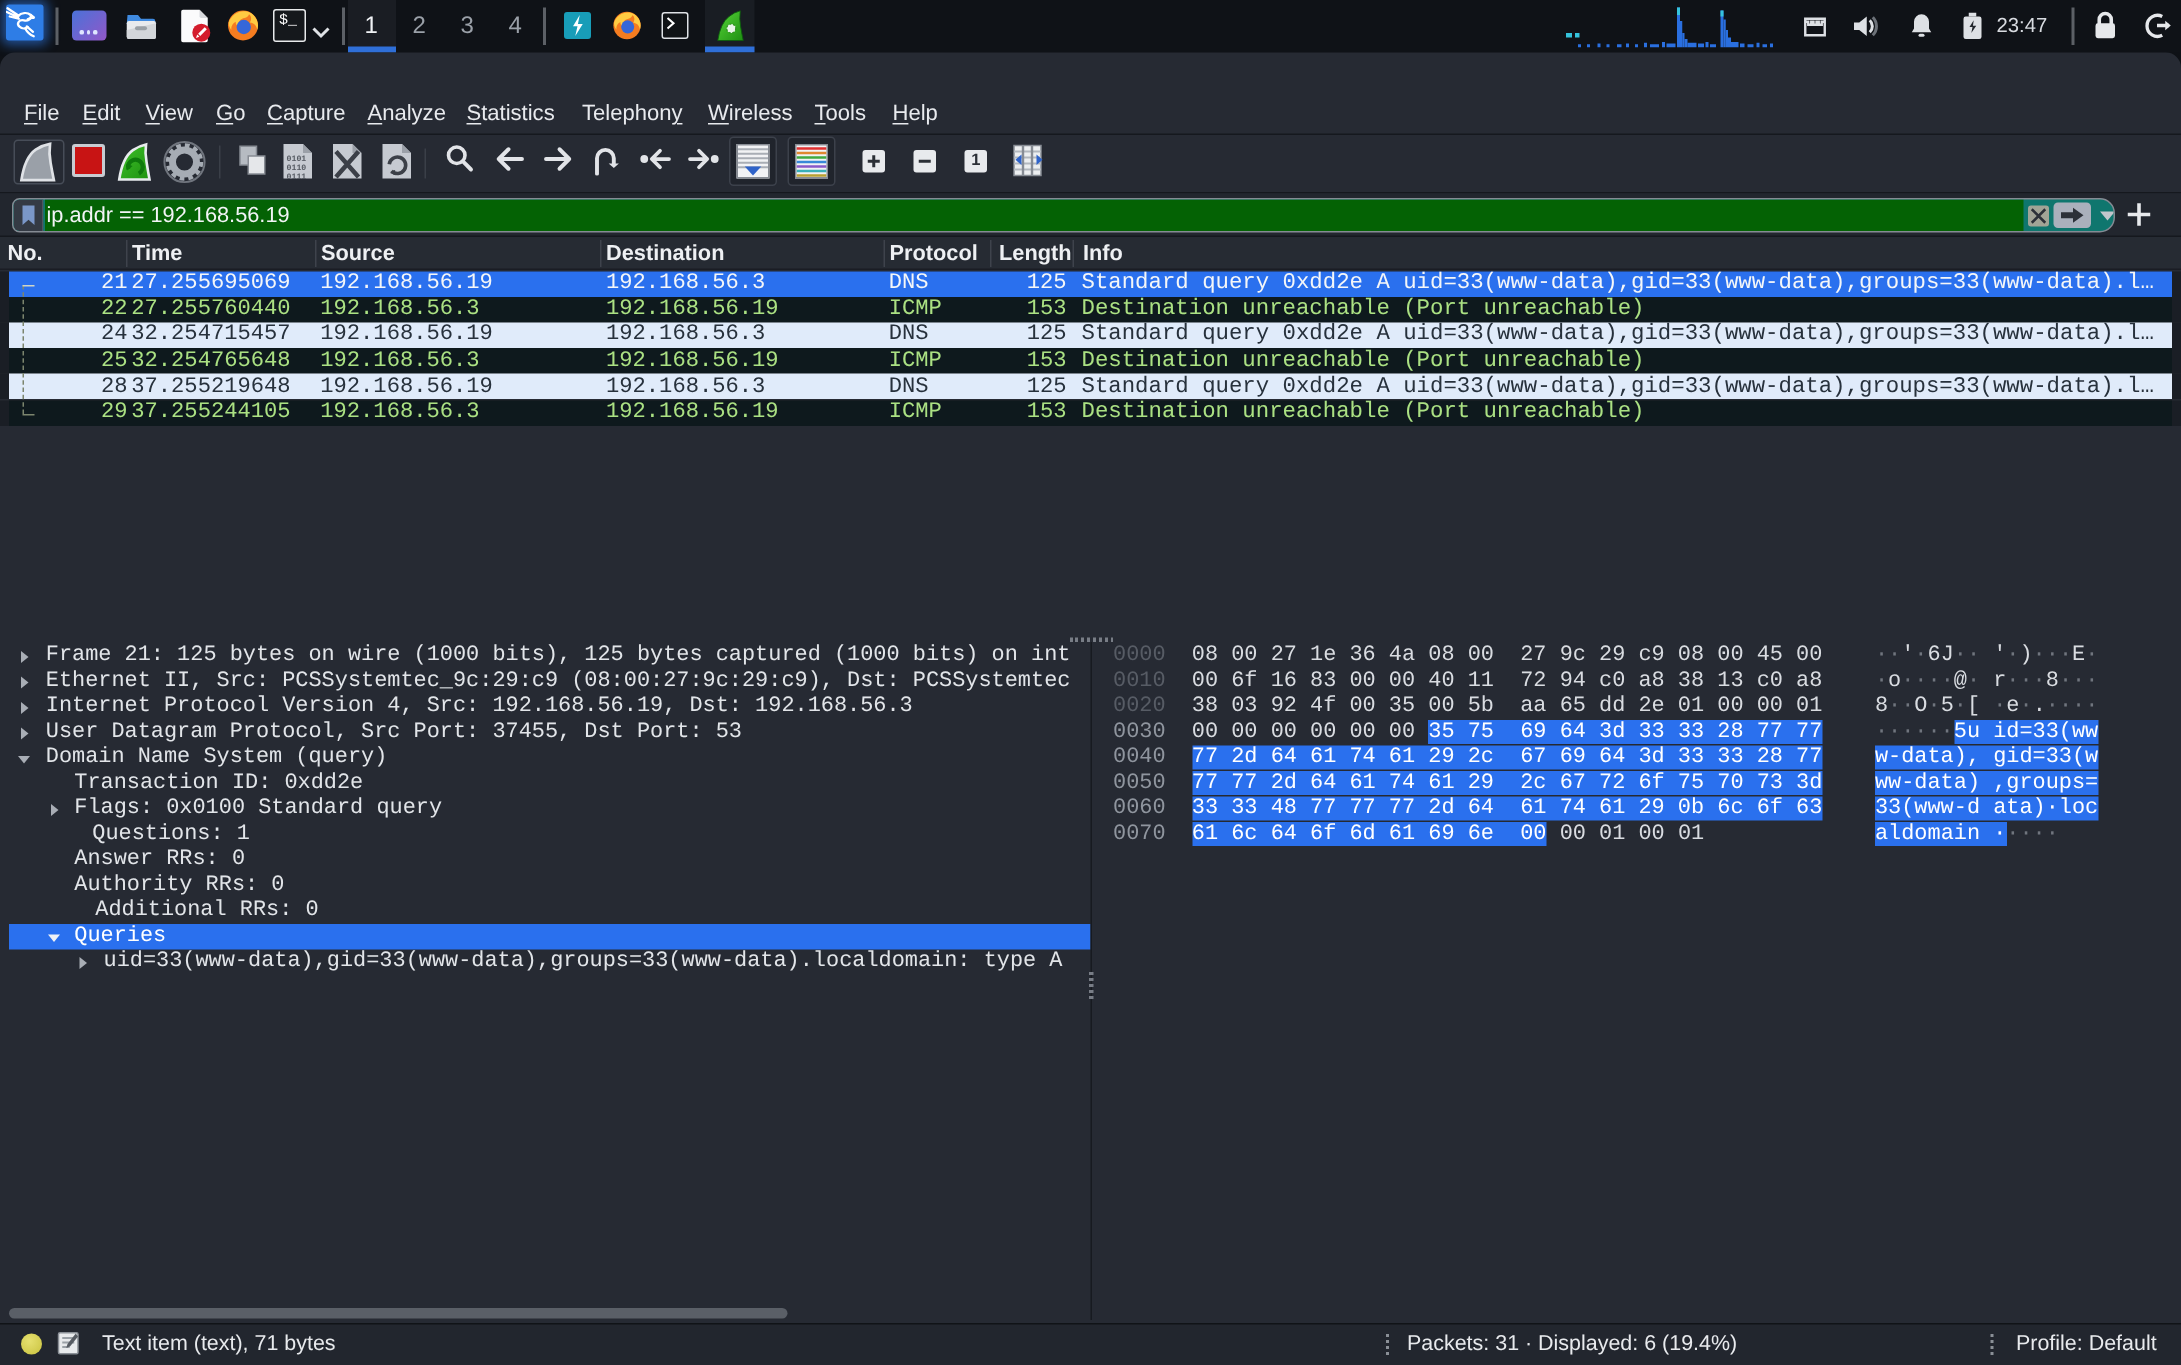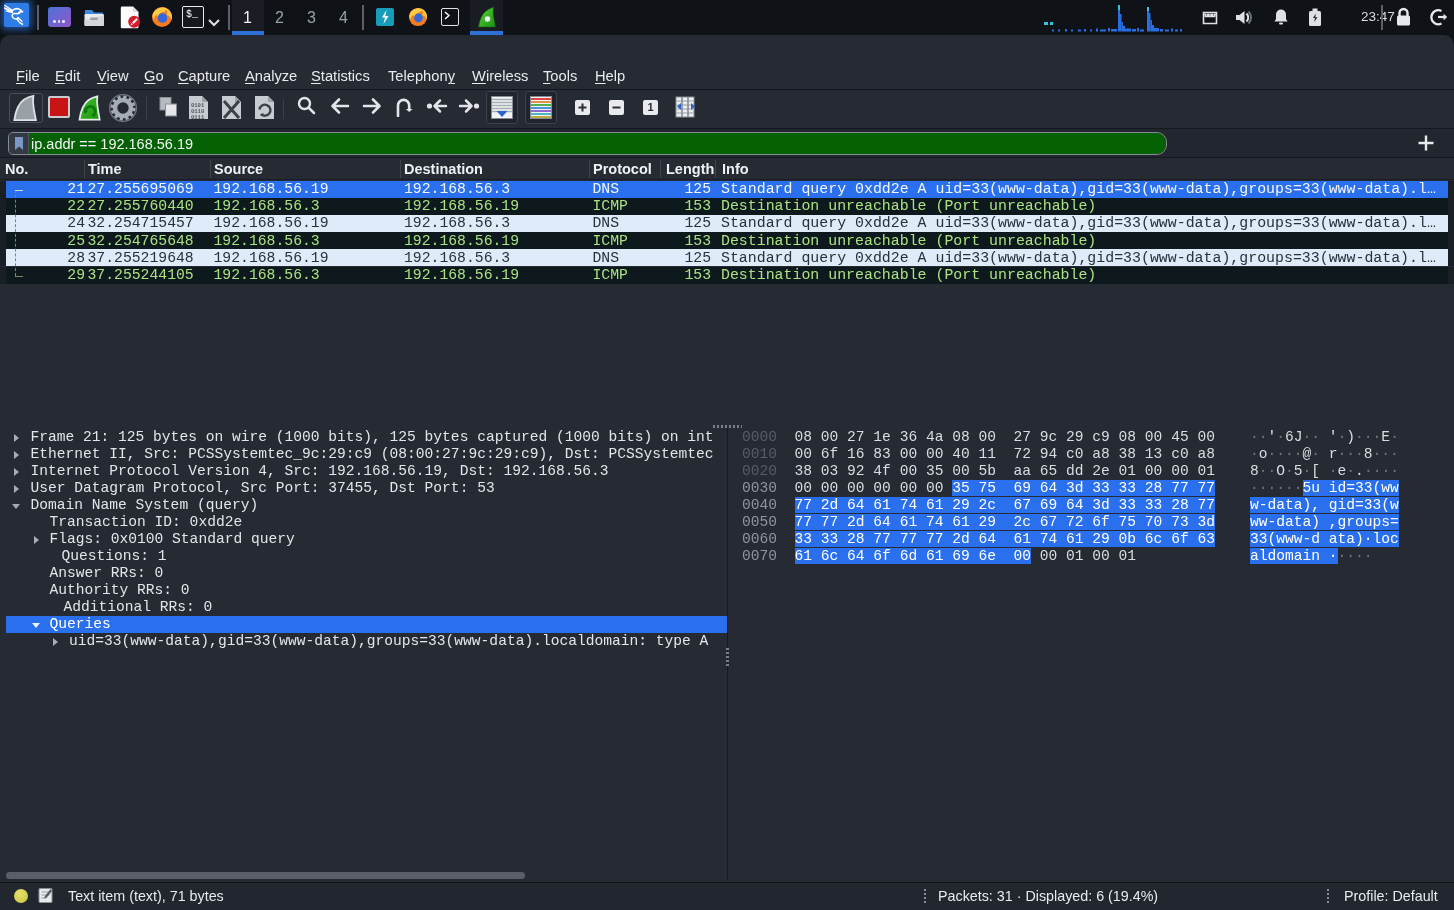--- a/index.html
+++ b/index.html
@@ -22,21 +22,21 @@
     border-radius:10px 10px 0 0; }
   #titlebar { top:0; left:0; width:100%; height:30px; }
   #wtitle { top:7px; left:0; width:1412px; text-align:center; color:#f2f3f5;
     font-size:14px; font-weight:bold; }
   #menubar { top:30px; left:0; width:100%; height:25px; border-bottom:1px solid #15181e; }
   .mitem { top:3px; font-size:14.7px; color:#e8eaee; }
   .mitem u { text-decoration-thickness:1px; text-underline-offset:2px; }
   #toolbar { top:56px; left:0; width:100%; height:38px; border-bottom:1px solid #15181e; }
   #filterrow { top:94px; left:0; width:100%; height:29px; background:#22262e;
     border-bottom:1px solid #15181e; }
-  #filterbox { top:3px; left:8px; width:1159px; height:23px; background:#7f1d1d;
+  #filterbox { top:3px; left:8px; width:1402px; height:23px; background:#0f766e;
     border:1px solid #858b94; border-radius:5px 10px 10px 5px; overflow:hidden; }
 
   
   #pheader { top:123px; left:0; width:1454px; height:22px; background:#262b33;
     border-bottom:1px solid #1a1d24; font-size:14.5px; font-weight:bold; color:#eef0f3; }
   .hsep { top:2px; width:1px; height:18px; background:#3e434c; }
   #plist { top:145.5px; left:0; width:1454px; height:104px; font-size:14.75px; }
   .prow { position:absolute; left:0; width:1454px; height:17.2px; background:#1a1e25; }
   .prow .cell { position:absolute; top:0.5px; }
   .rowbg { position:absolute; left:6px; right:6px; top:0; bottom:0; }
@@ -237,21 +237,21 @@
           <rect x="6" y="14.5" width="4" height="2" rx="1" fill="#dde0e4"></rect>
         </svg>
     </div>
     <div class="abs" style="left:1308px;top:8px;">
       <svg width="14" height="19" viewBox="0 0 14 19">
           <rect x="4.5" y="0.5" width="5" height="2.5" fill="#dde0e4"></rect>
           <rect x="1" y="3" width="12" height="15" rx="1.5" fill="#dde0e4"></rect>
           <path d="M7.8 5.5 L5 10 h2 L6.2 14 L9.5 9.2 h-2.2 z" fill="#22262c"></path>
         </svg>
     </div>
-    <div class="abs" style="left:1361px;top:9px;color:#d8dbe0;font-size:13.5px;">23:47</div>
+    <div class="abs" style="left:1331px;top:9px;color:#d8dbe0;font-size:13.5px;">23:47</div>
     <div class="abs tsep" style="left:1381px;"></div>
     <div class="abs" style="left:1395px;top:7px;">
       <svg width="17" height="20" viewBox="0 0 17 20">
           <path d="M4.5 9 v-3 a4 4 0 0 1 8 0 v3" stroke="#e6e8eb" stroke-width="2.4" fill="none"></path>
           <rect x="2" y="8.5" width="13" height="10" rx="1.6" fill="#e6e8eb"></rect>
         </svg>
     </div>
     <div class="abs" style="left:1429px;top:8px;">
       <svg width="19" height="18" viewBox="0 0 19 18">
           <path d="M12.5 3 a7 7 0 1 0 0 12.5" stroke="#e6e8eb" stroke-width="2.2" fill="none"></path>
@@ -524,21 +524,21 @@
       <div class="drow" style="top:205px;"><i class="dtri" style="left:53px;"></i><span class="abs" style="left:69px;">uid=33(www-data),gid=33(www-data),groups=33(www-data).localdomain: type A</span></div>
     </div>
 
     <div id="hexpane" class="abs mono">
       <div class="hrow" style="top:1px;"><span class="off">0000</span>  08 00 27 1e 36 4a 08 00  27 9c 29 c9 08 00 45 00    <span class="dim">··</span>'<span class="dim">·</span>6J<span class="dim">··</span> '<span class="dim">·</span>)<span class="dim">···</span>E<span class="dim">·</span></div>
       <div class="hrow" style="top:18px;"><span class="off">0010</span>  00 6f 16 83 00 00 40 11  72 94 c0 a8 38 13 c0 a8    <span class="dim">·</span>o<span class="dim">····</span>@<span class="dim">·</span> r<span class="dim">···</span>8<span class="dim">···</span></div>
       <div class="hrow" style="top:35px;"><span class="off">0020</span>  38 03 92 4f 00 35 00 5b  aa 65 dd 2e 01 00 00 01    8<span class="dim">··</span>O<span class="dim">·</span>5<span class="dim">·</span>[ <span class="dim">·</span>e<span class="dim">·</span>.<span class="dim">····</span></div>
       <div class="hrow" style="top:52px;"><span class="offb">0030</span>  00 00 00 00 00 00 <span class="hl">35 75  69 64 3d 33 33 28 77 77</span>    <span class="dim">······</span><span class="hl">5u id=33(ww</span></div>
       <div class="hrow" style="top:69px;"><span class="offb">0040</span>  <span class="hl">77 2d 64 61 74 61 29 2c  67 69 64 3d 33 33 28 77</span>    <span class="hl">w-data), gid=33(w</span></div>
       <div class="hrow" style="top:86px;"><span class="offb">0050</span>  <span class="hl">77 77 2d 64 61 74 61 29  2c 67 72 6f 75 70 73 3d</span>    <span class="hl">ww-data) ,groups=</span></div>
-      <div class="hrow" style="top:103px;"><span class="offb">0060</span>  <span class="hl">33 33 28 77 77 77 2d 64  61 74 61 29 0b 6c 6f 63</span>    <span class="hl">33(www-d ata)·loc</span></div>
+      <div class="hrow" style="top:103px;"><span class="offb">0060</span>  <span class="hl">33 33 48 77 77 77 2d 64  61 74 61 29 0b 6c 6f 63</span>    <span class="hl">33(www-d ata)·loc</span></div>
       <div class="hrow" style="top:120px;"><span class="offb">0070</span>  <span class="hl">61 6c 64 6f 6d 61 69 6e  00</span> 00 01 00 01             <span class="hl">aldomain ·</span><span class="dim">····</span></div>
     </div>
 
     <div class="abs" style="left:6px;top:837px;width:519px;height:7px;border-radius:3.5px;background:#5a5f67;"></div>
 
     <div id="statusbar" class="abs">
       <div class="abs" style="left:14px;top:6px;width:14px;height:14px;border-radius:50%;background:radial-gradient(circle at 40% 35%,#e6e070,#c9c23e);"></div>
       <div class="abs" style="left:38px;top:4px;">
         <svg width="15" height="17" viewBox="0 0 15 17">
           <rect x="1" y="1.5" width="13" height="14" rx="1" fill="#e8eaec" stroke="#8a8f96"></rect>

